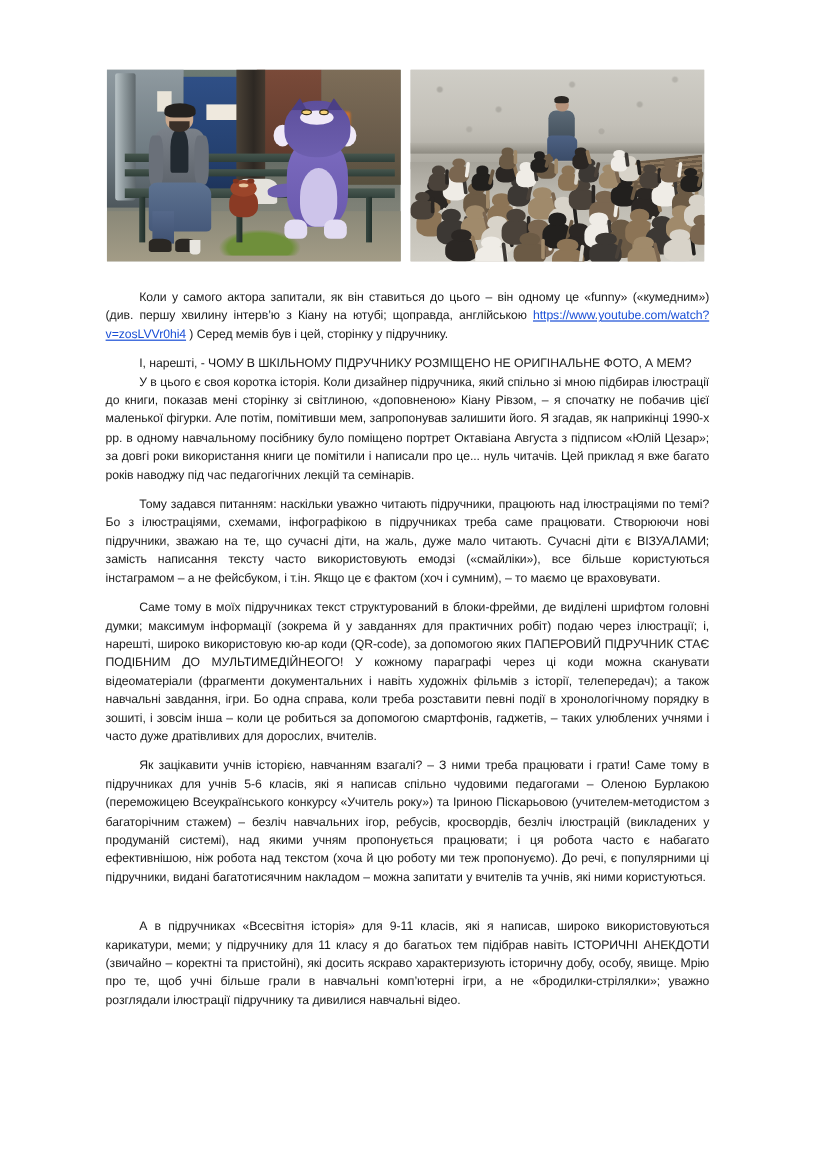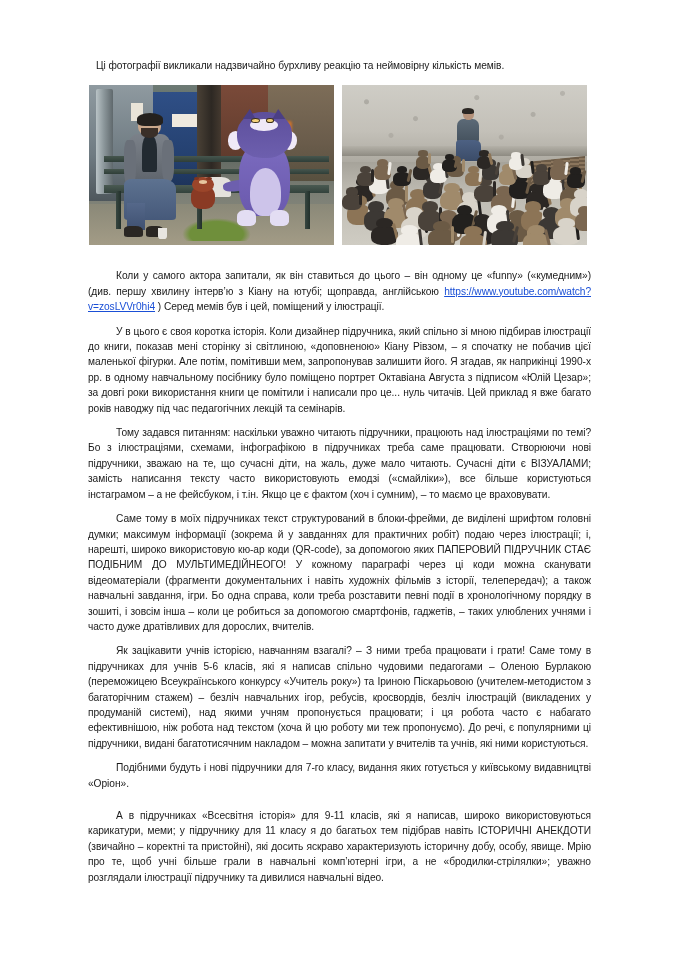--- a/index.html
+++ b/index.html
@@ -317,21 +317,20 @@
   .cat-tail2 {
     position: absolute; width: 3px; border-radius: 2px;
   }
 </style>
 </head>
 <body>
 
 <div id="page">
   <div class="content">
 
-    <p class="lead">Ці фотографії викликали надзвичайно бурхливу реакцію та неймовірну кількість мемів.</p>
 
     <div class="figure-row">
 
       <div class="fig fig-left">
         <div class="bench-scene">
           <div class="bs-wallL"></div>
           <div class="bs-pipe"></div>
           <div class="bs-brick"></div>
           <div class="bs-rblur"></div>
           <div class="bs-door"></div>
@@ -514,40 +513,40 @@
               <div class="cat-dot" style="left: 30%; top: 44%; width: 6%; height: 8%; background: rgb(107, 90, 69);"></div>
               <div class="cat-tail2" style="left: 35.1%; top: 42%; height: 7.2%; background: rgb(160, 138, 107); position: absolute; transform: rotate(0deg);"></div>
             </div>
         </div>
       </div>
 
     </div>
 
     <div class="spacer-sm"></div>
 
-    <p class="para-block"><span>Коли у самого актора запитали, як він ставиться до цього – він одному це «funny» («кумедним») (див. першу хвилину інтерв’ю з Кіану на ютубі; щоправда, англійською </span><a class="link" href="#">https://www.youtube.com/watch?v=zosLVVr0hi4</a><span> ) Серед мемів був і цей, поміщений у ілюстрації.</span></p>
+    <p class="para-block"><span>Коли у самого актора запитали, як він ставиться до цього – він одному це «funny» («кумедним») (див. першу хвилину інтерв’ю з Кіану на ютубі; щоправда, англійською </span><a class="link" href="#">https://www.youtube.com/watch?v=zosLVVr0hi4</a><span> ) Серед мемів був і цей, сторінку у підручнику.</span></p>
 
     <div class="spacer-sm"></div>
 
+    <p>І, нарешті, - ЧОМУ В ШКІЛЬНОМУ ПІДРУЧНИКУ РОЗМІЩЕНО НЕ ОРИГІНАЛЬНЕ ФОТО, А МЕМ?</p>
     <p>У в цього є своя коротка історія. Коли дизайнер підручника, який спільно зі мною підбирав ілюстрації до книги, показав мені сторінку зі світлиною, «доповненою» Кіану Рівзом, – я спочатку не побачив цієї маленької фігурки. Але потім, помітивши мем, запропонував залишити його. Я згадав, як наприкінці 1990-х рр. в одному навчальному посібнику було поміщено портрет Октавіана Августа з підписом «Юлій Цезар»; за довгі роки використання книги це помітили і написали про це... нуль читачів. Цей приклад я вже багато років наводжу під час педагогічних лекцій та семінарів.</p>
 
     <div class="spacer-sm"></div>
 
     <p>Тому задався питанням: наскільки уважно читають підручники, працюють над ілюстраціями по темі? Бо з ілюстраціями, схемами, інфографікою в підручниках треба саме працювати. Створюючи нові підручники, зважаю на те, що сучасні діти, на жаль, дуже мало читають. Сучасні діти є ВІЗУАЛАМИ; замість написання тексту часто використовують емодзі («смайліки»), все більше користуються інстаграмом – а не фейсбуком, і т.ін. Якщо це є фактом (хоч і сумним), – то маємо це враховувати.</p>
 
     <div class="spacer-sm"></div>
 
     <p>Саме тому в моїх підручниках текст структурований в блоки-фрейми, де виділені шрифтом головні думки; максимум інформації (зокрема й у завданнях для практичних робіт) подаю через ілюстрації; і, нарешті, широко використовую кю-ар коди (QR-code), за допомогою яких ПАПЕРОВИЙ ПІДРУЧНИК СТАЄ ПОДІБНИМ ДО МУЛЬТИМЕДІЙНЕОГО! У кожному параграфі через ці коди можна сканувати відеоматеріали (фрагменти документальних і навіть художніх фільмів з історії, телепередач); а також навчальні завдання, ігри. Бо одна справа, коли треба розставити певні події в хронологічному порядку в зошиті, і зовсім інша – коли це робиться за допомогою смартфонів, гаджетів, – таких улюблених учнями і часто дуже дратівливих для дорослих, вчителів.</p>
 
     <div class="spacer-sm"></div>
 
     <p>Як зацікавити учнів історією, навчанням взагалі? – З ними треба працювати і грати! Саме тому в підручниках для учнів 5-6 класів, які я написав спільно чудовими педагогами – Оленою Бурлакою (переможицею Всеукраїнського конкурсу «Учитель року») та Іриною Піскарьовою (учителем-методистом з багаторічним стажем) – безліч навчальних ігор, ребусів, кросвордів, безліч ілюстрацій (викладених у продуманій системі), над якими учням пропонується працювати; і ця робота часто є набагато ефективнішою, ніж робота над текстом (хоча й цю роботу ми теж пропонуємо). До речі, є популярними ці підручники, видані багатотисячним накладом – можна запитати у вчителів та учнів, які ними користуються.</p>
 
     <div class="spacer-sm"></div>
 
-    <p>Подібними будуть і нові підручники для 7-го класу, видання яких готується у київському видавництві «Оріон».</p>
 
     <div class="spacer-lg"></div>
 
     <p>А в підручниках «Всесвітня історія» для 9-11 класів, які я написав, широко використовуються карикатури, меми; у підручнику для 11 класу я до багатьох тем підібрав навіть ІСТОРИЧНІ АНЕКДОТИ (звичайно – коректні та пристойні), які досить яскраво характеризують історичну добу, особу, явище. Мрію про те, щоб учні більше грали в навчальні комп’ютерні ігри, а не «бродилки-стрілялки»; уважно розглядали ілюстрації підручнику та дивилися навчальні відео.</p>
 
   </div>
 </div>
 
 </body></html>

